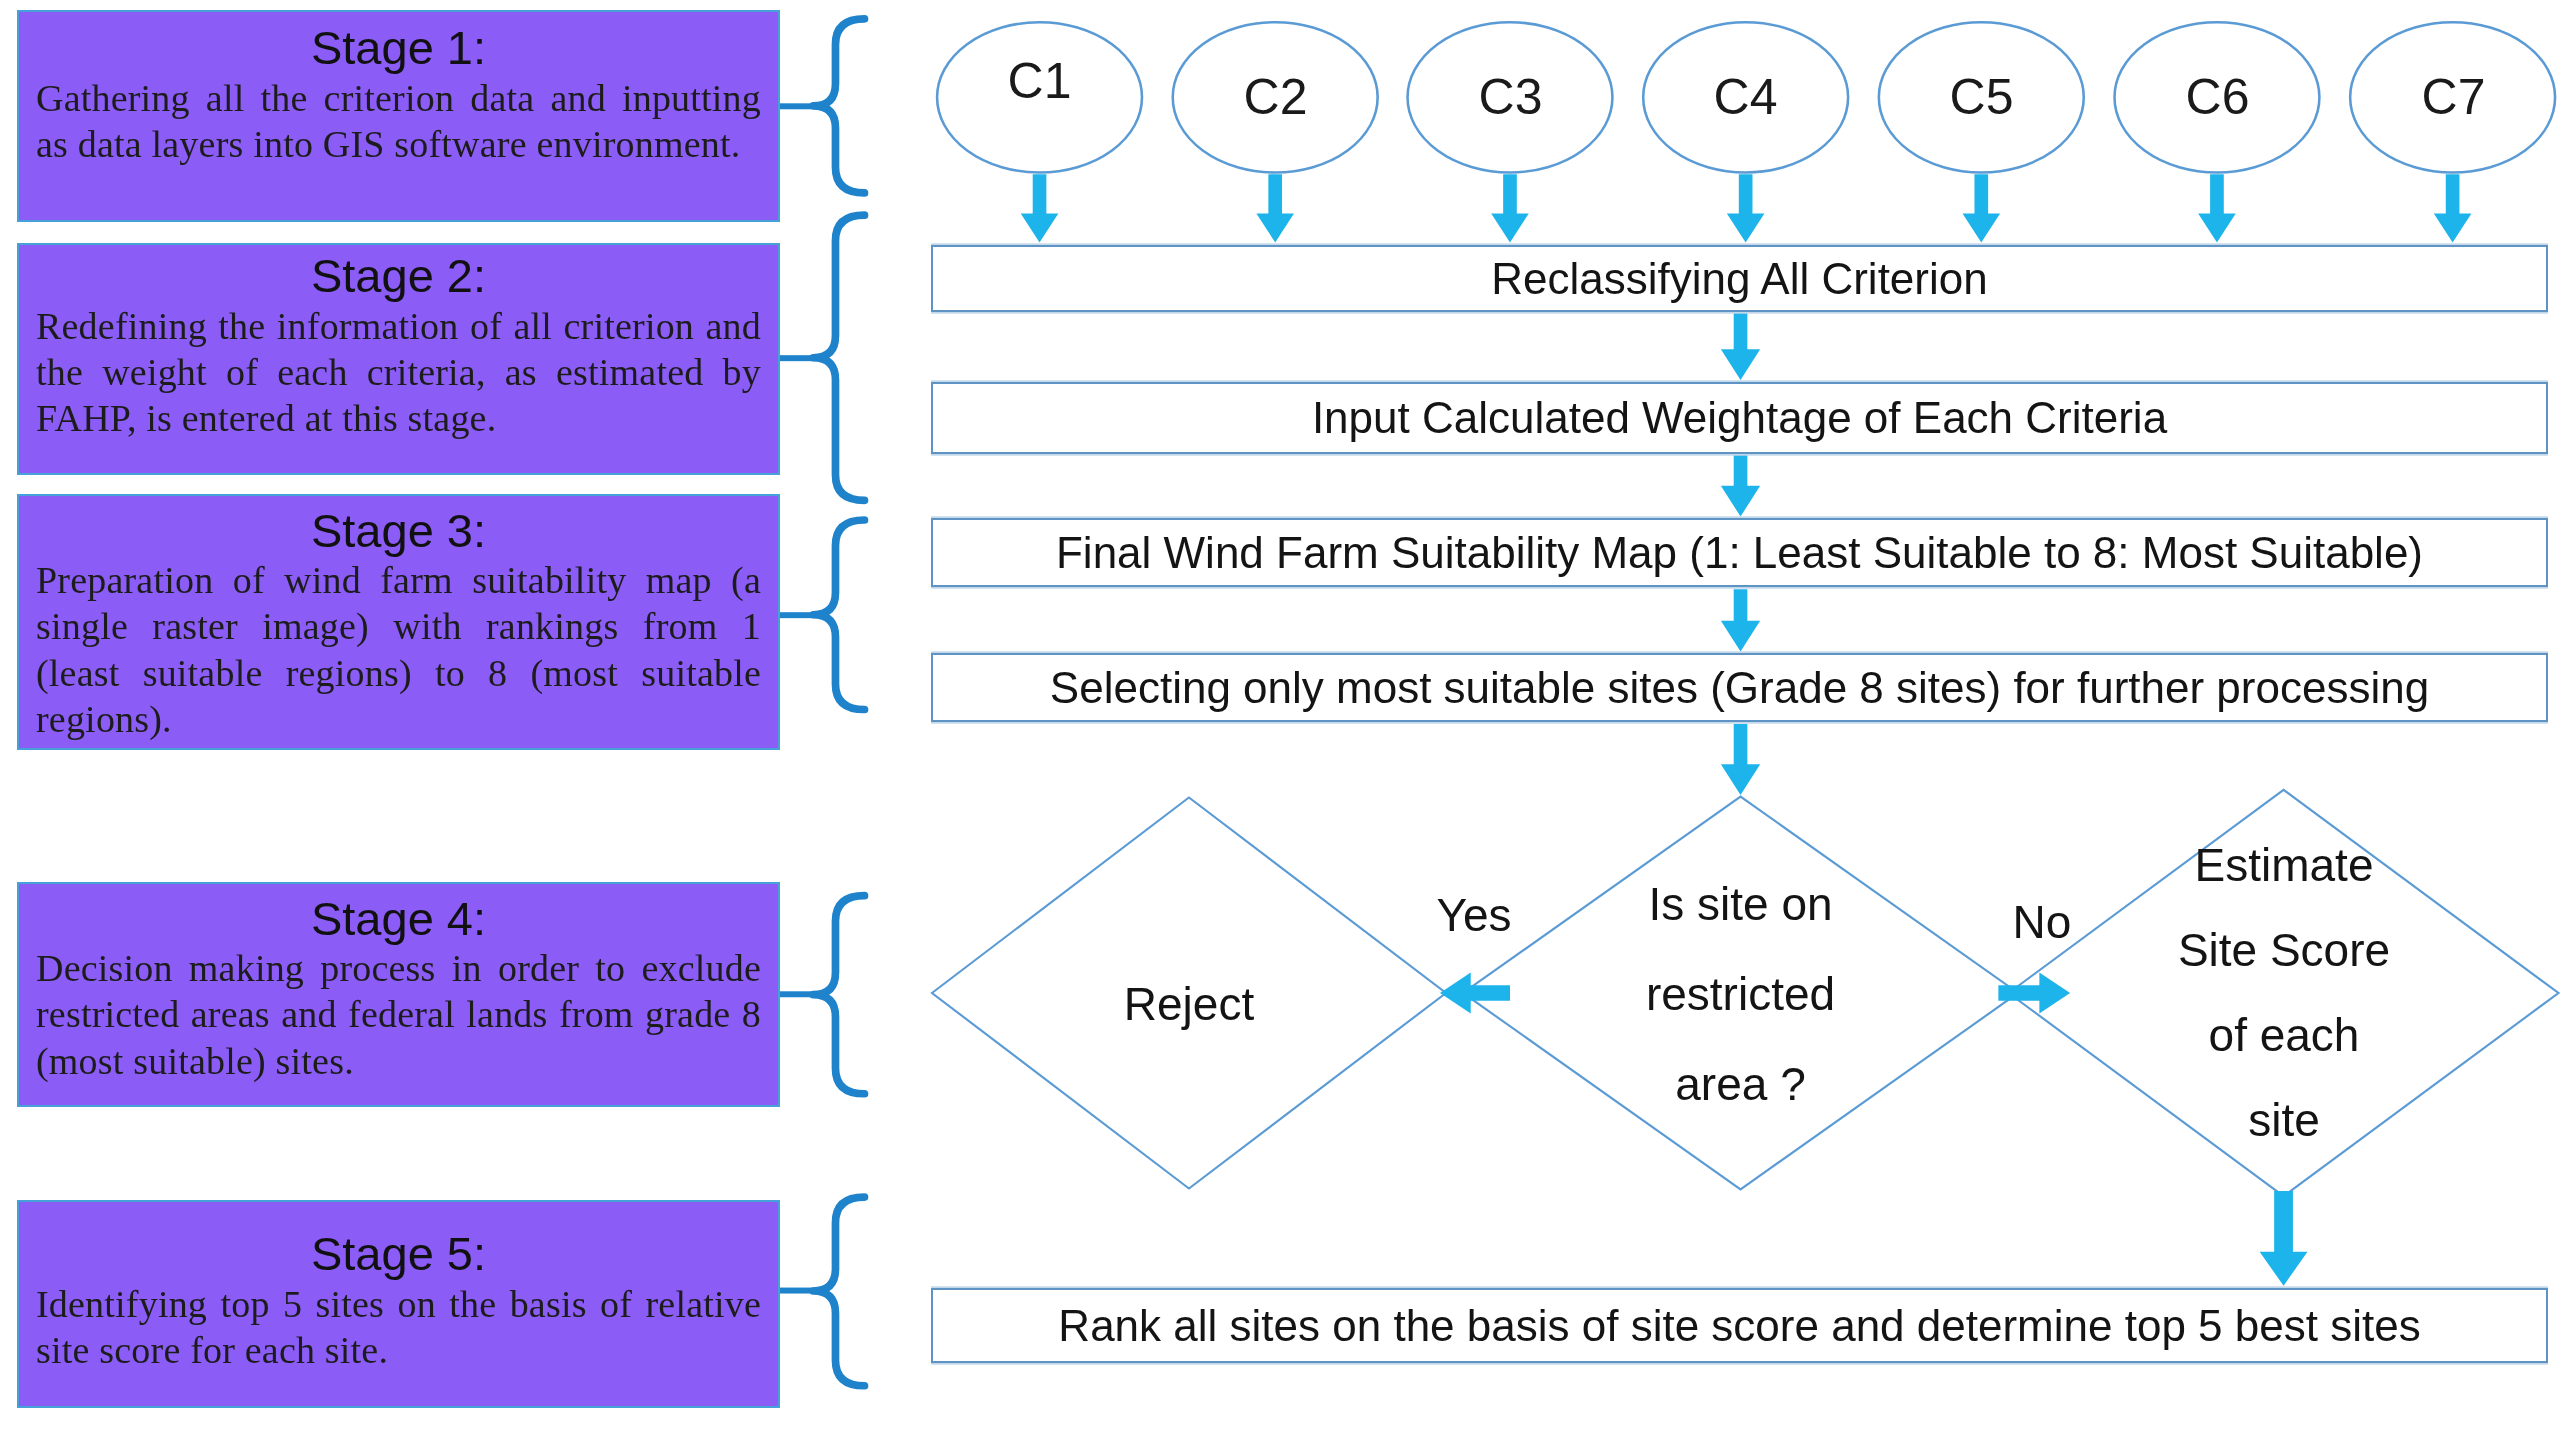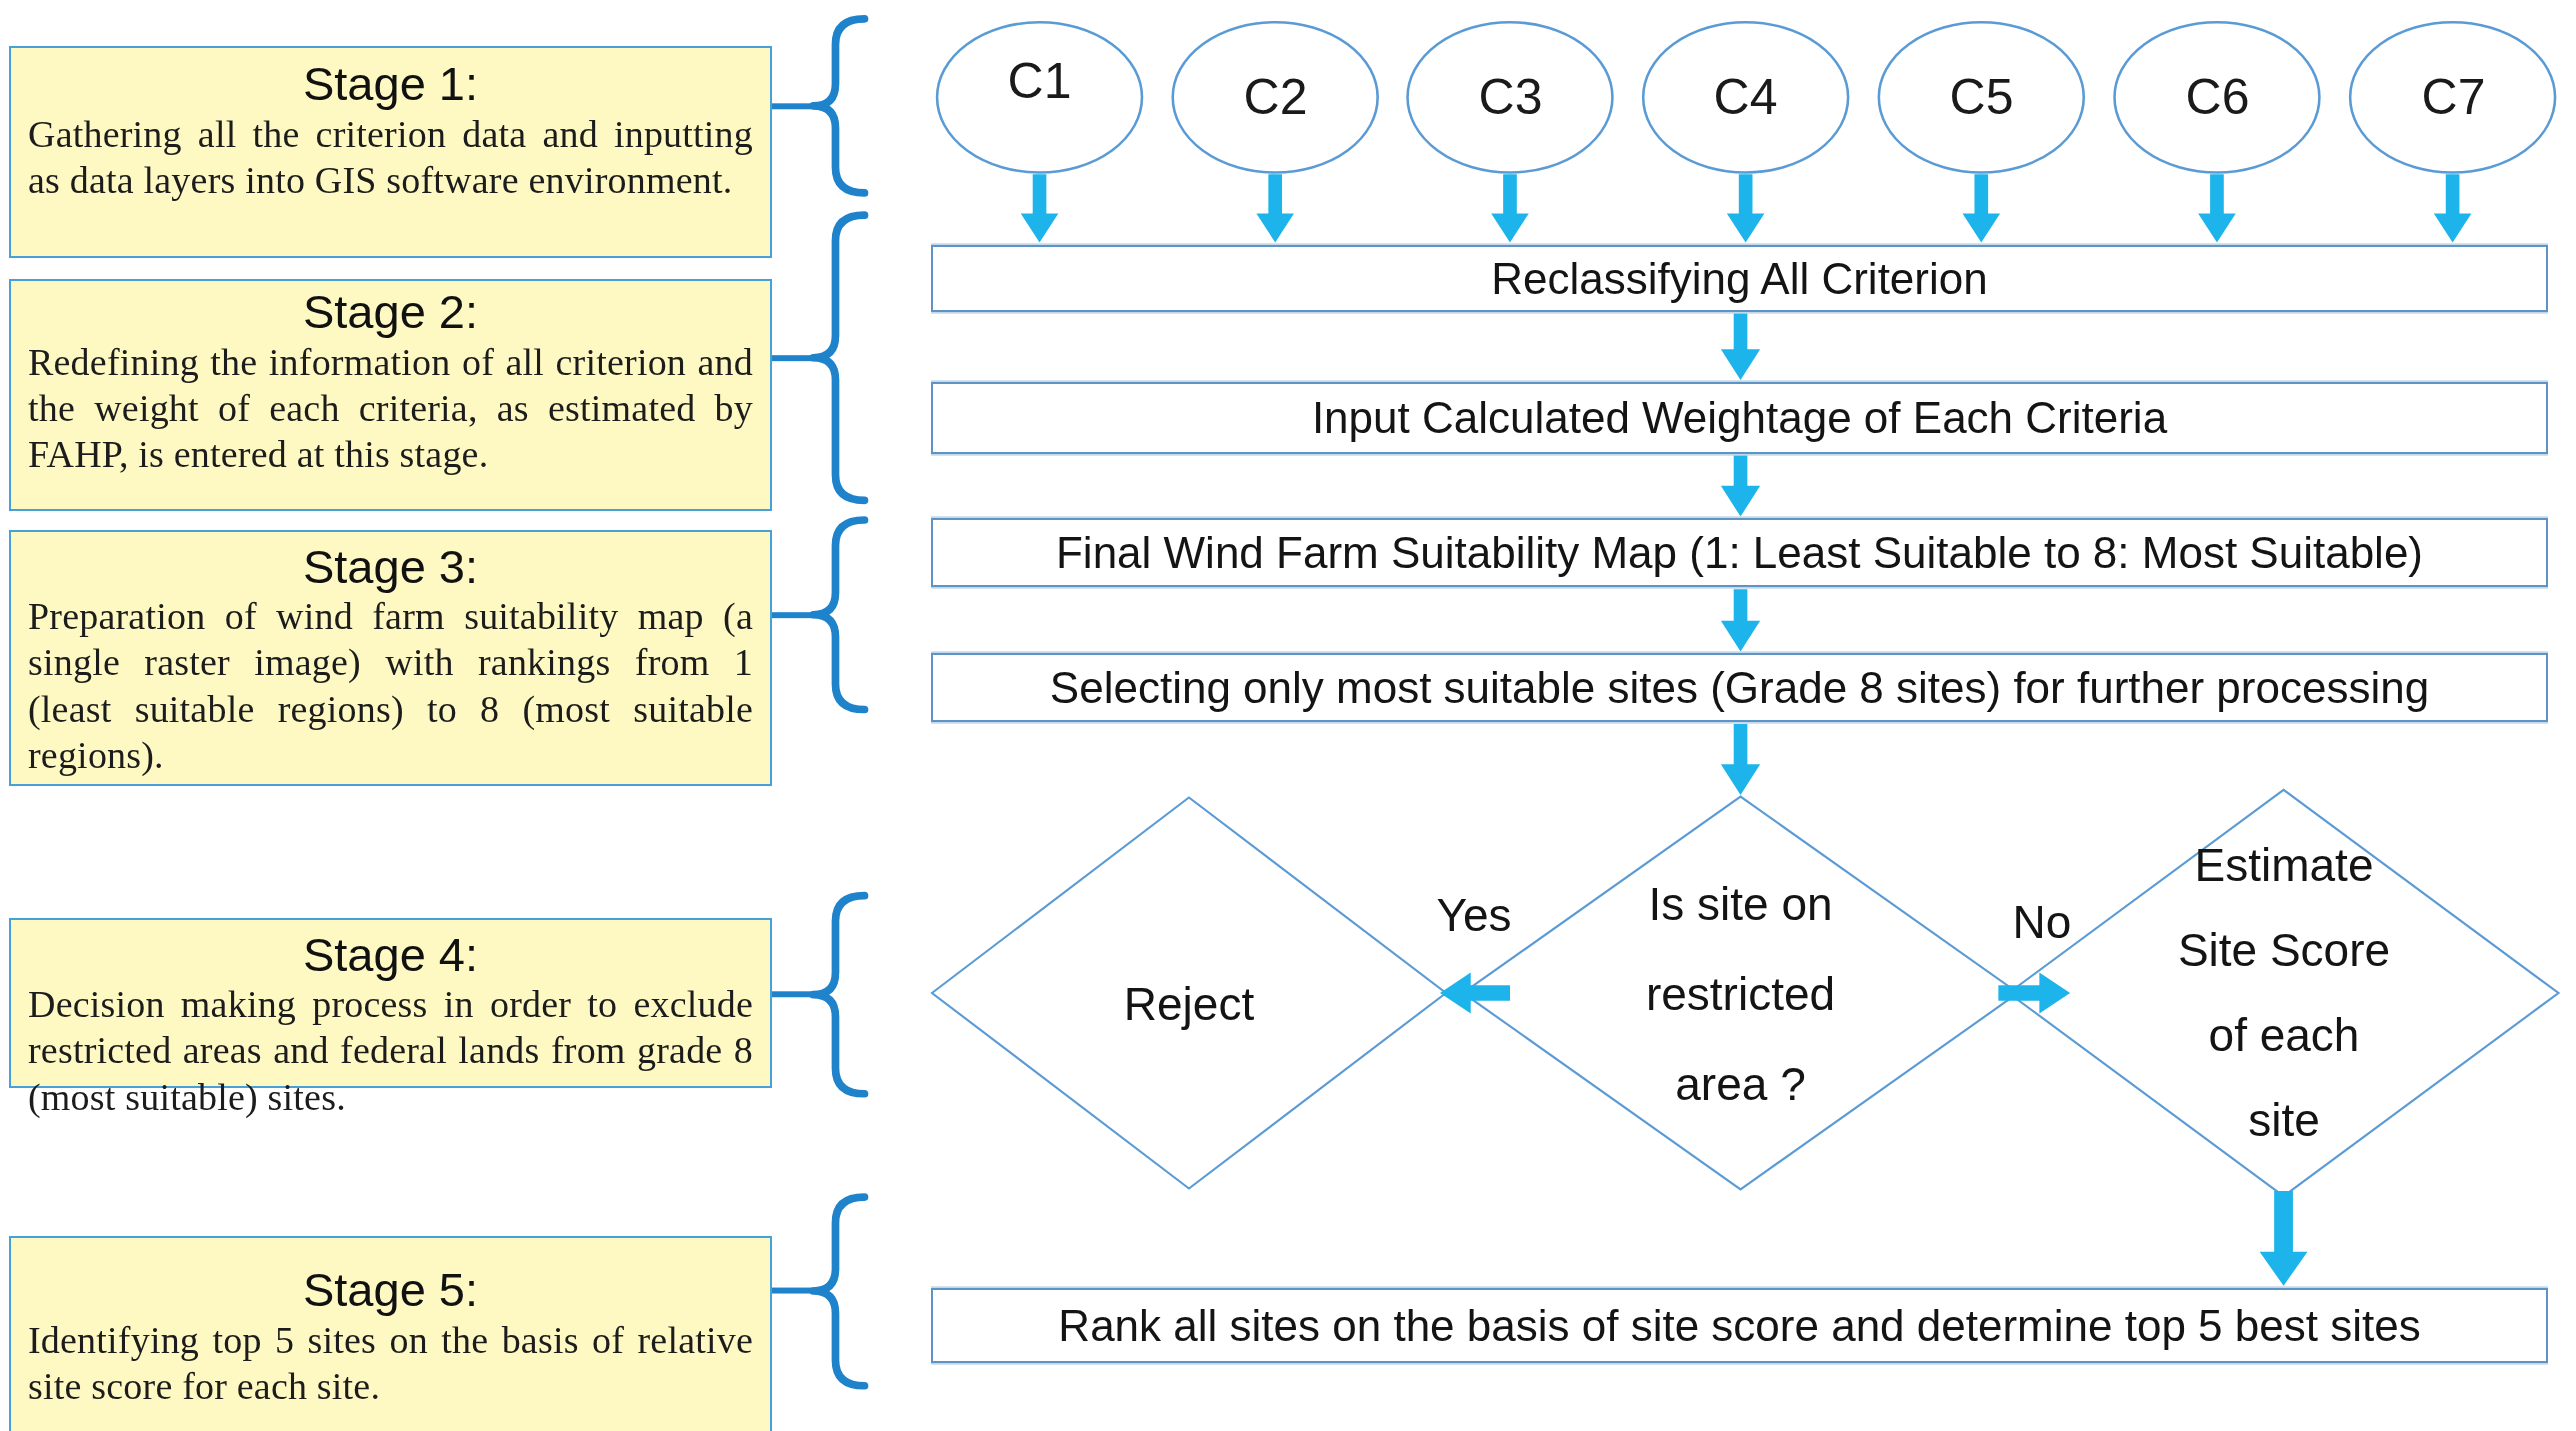--- a/index.html
+++ b/index.html
@@ -16,23 +16,23 @@
   body{font-family:"Liberation Sans",sans-serif;color:var(--text);}
   #canvas{position:relative;width:2576px;height:1431px;background:#fff;overflow:hidden;}
   #shapes{position:absolute;left:0;top:0;width:2576px;height:1431px;}
   .arrow{fill:var(--accent-cyan);stroke:none;}
   .brace{stroke:var(--brace-blue);stroke-width:9;fill:none;stroke-linecap:round;stroke-linejoin:round;}
   .connector{fill:var(--brace-blue);}
   .ellipse{fill:#fff;stroke:var(--shape-outline);stroke-width:3;}
   .diamond{fill:#fff;stroke:var(--shape-outline);stroke-width:2.5;}
 
   .stage-box{
-    position:absolute;left:9px;width:763px;
+    position:absolute;left:17px;width:763px;
     border:2.6px solid var(--stage-border);
-    background:#fef9c3;padding:5.1px 17px 0 17px;margin-top:36px;
+    background:#8b5cf6;padding:5.1px 17px 0 17px;
   }
   .stage-title{
     font-size:47px;line-height:1.12;text-align:center;color:#111;
   }
   .stage-body{
     font-size:38px;line-height:1.22;text-align:justify;text-align-last:left;
     letter-spacing:0.2px;
     font-family:Liberation Serif, serif;
   }
   .flow-box{
@@ -106,21 +106,21 @@
     <div class="stage-body">Gathering all the criterion data and inputting as data layers into GIS software environment.</div>
   </div>
   <div class="stage-box" style="top:243px;height:232px;">
     <div class="stage-title">Stage 2:</div>
     <div class="stage-body">Redefining the information of all criterion and the weight of each criteria, as estimated by FAHP, is entered at this stage.</div>
   </div>
   <div class="stage-box" style="top:494px;height:256px;padding-top:8.5px;">
     <div class="stage-title">Stage 3:</div>
     <div class="stage-body">Preparation of wind farm suitability map (a single raster image) with rankings from 1 (least suitable regions) to 8 (most suitable regions).</div>
   </div>
-  <div class="stage-box" style="top:882px;height:170px;padding-top:8.5px;">
+  <div class="stage-box" style="top:882px;height:225px;padding-top:8.5px;">
     <div class="stage-title">Stage 4:</div>
     <div class="stage-body">Decision making process in order to exclude restricted areas and federal lands from grade 8 (most suitable) sites.</div>
   </div>
   <div class="stage-box" style="top:1200px;height:208px;padding-top:26px;">
     <div class="stage-title">Stage 5:</div>
     <div class="stage-body">Identifying top 5 sites on the basis of relative site score for each site.</div>
   </div>
 
   <div class="ellipse-label" style="left:937px;top:47px;text-align:center;">C1</div>
   <div class="ellipse-label" style="left:1173px;top:63px;">C2</div>

